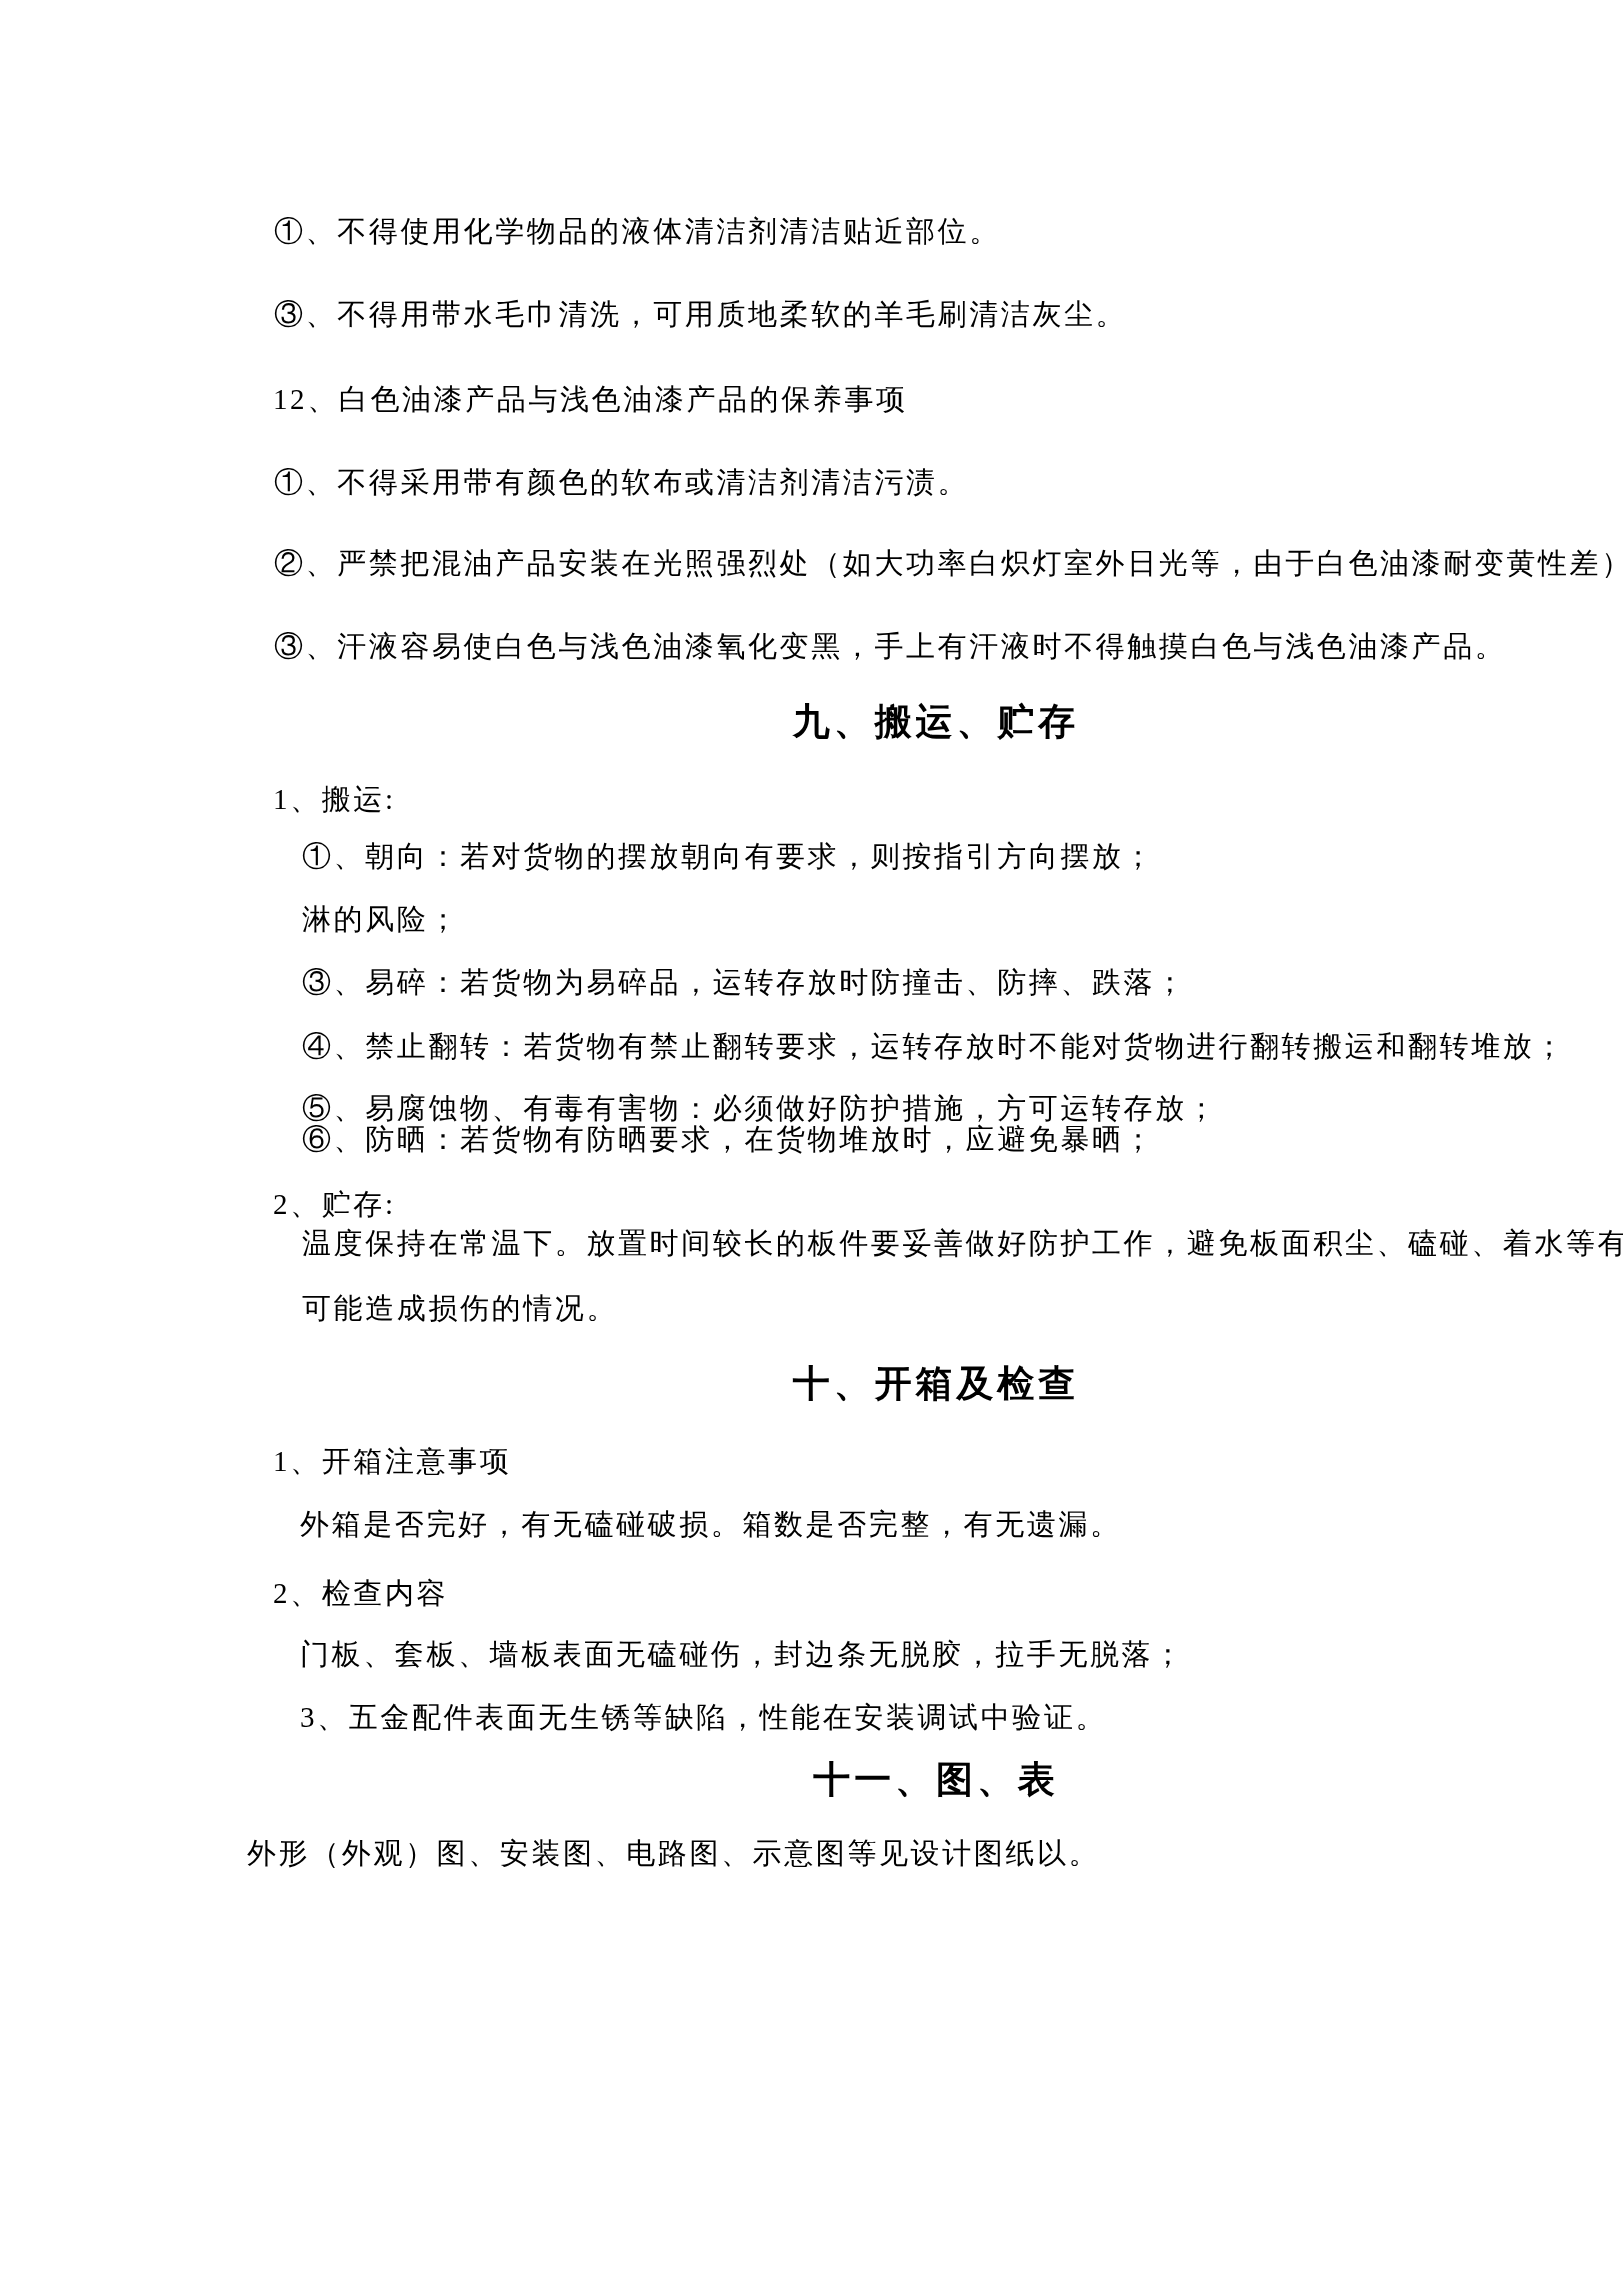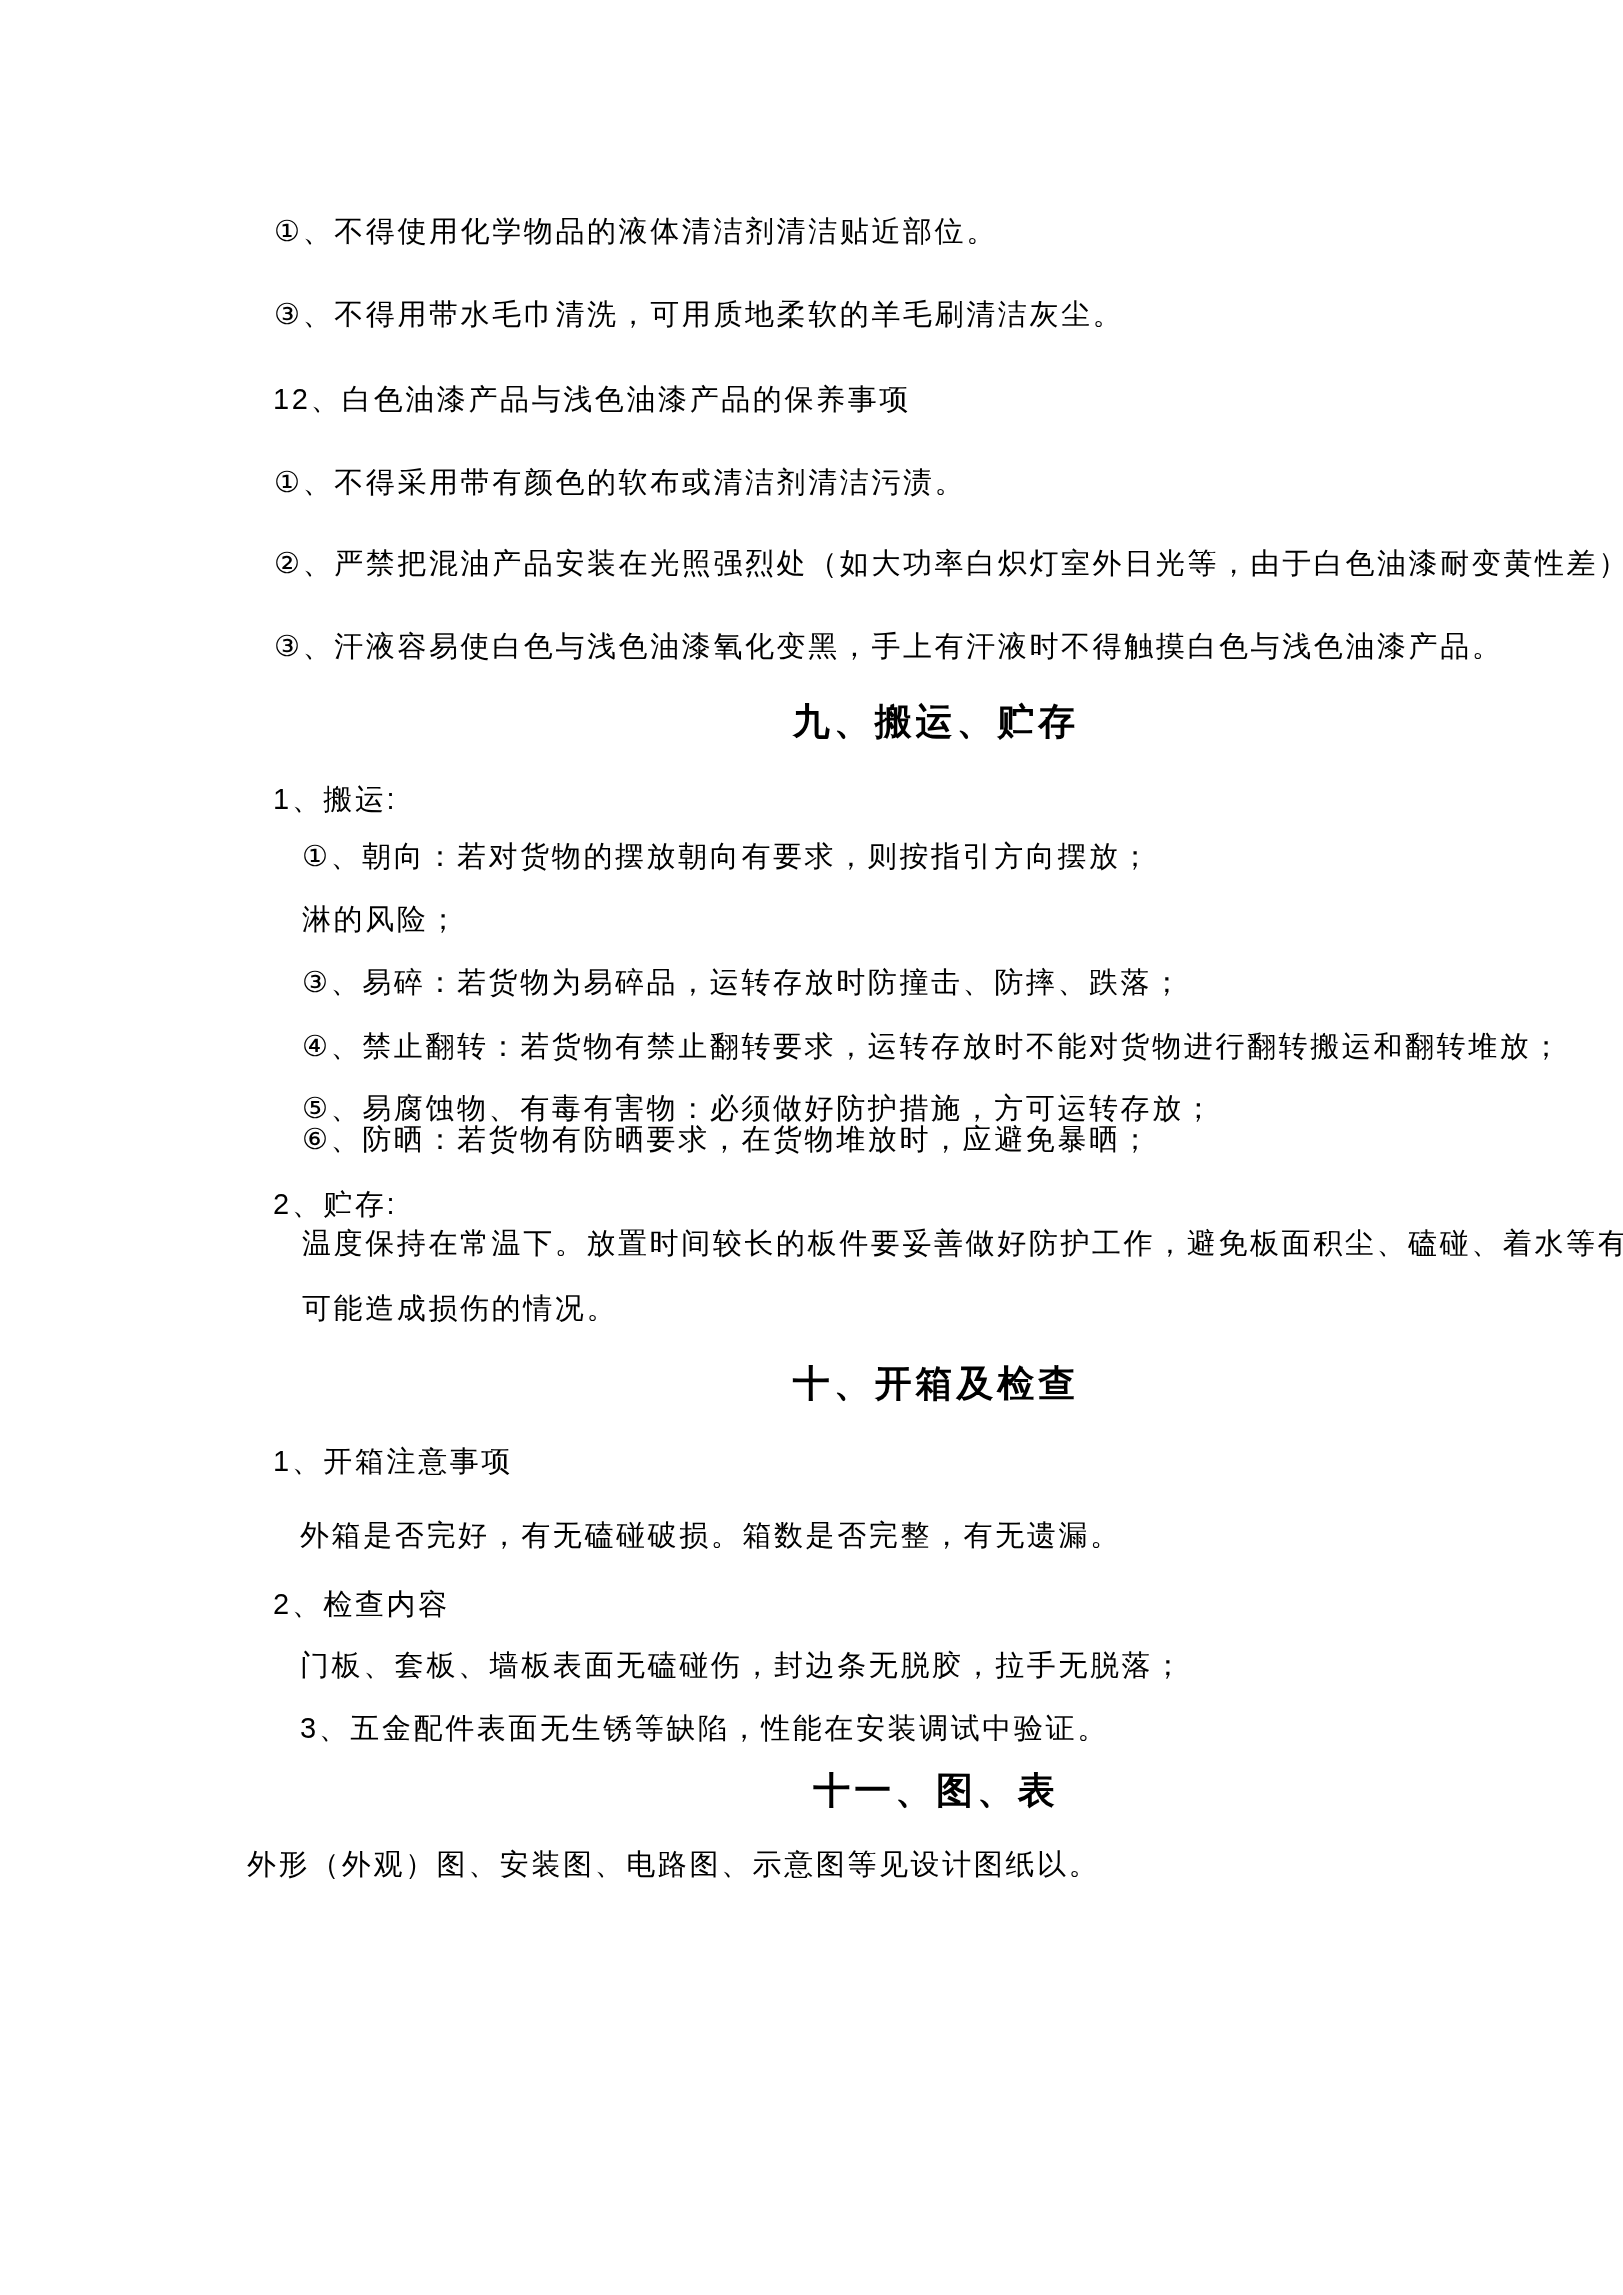--- a/index.html
+++ b/index.html
@@ -11,20 +11,21 @@
     background: #ffffff;
     color: #000000;
     font-family: "Liberation Sans", "DejaVu Sans", sans-serif;
     overflow: hidden;
   }
   .line {
     font-size: 29px;
     line-height: 31px;
     letter-spacing: 2.6px;
     white-space: nowrap;
+    font-family: Liberation Serif, serif;
   }
   .heading {
     font-size: 37px;
     line-height: 42px;
     font-weight: bold;
     letter-spacing: 3.9px;
     white-space: nowrap;
   }
   
   .ind-margin   { margin-left: 247px; }  
@@ -54,21 +55,21 @@
   <p class="line ind-circled2" style="margin-top:32px">③、易碎：若货物为易碎品，运转存放时防撞击、防摔、跌落；</p>
   <p class="line ind-circled2" style="margin-top:33px">④、禁止翻转：若货物有禁止翻转要求，运转存放时不能对货物进行翻转搬运和翻转堆放；</p>
   <p class="line ind-circled2" style="margin-top:31px">⑤、易腐蚀物、有毒有害物：必须做好防护措施，方可运转存放；</p>
   <p class="line ind-circled2" style="">⑥、防晒：若货物有防晒要求，在货物堆放时，应避免暴晒；</p>
   <p class="line ind-numbered" style="margin-top:34px">2、贮存:</p>
   <p class="line ind-circled2" style="margin-top:8px">温度保持在常温下。放置时间较长的板件要妥善做好防护工作，避免板面积尘、磕碰、着水等有</p>
   <p class="line ind-circled2" style="margin-top:34px">可能造成损伤的情况。</p>
 
   <h2 class="heading ind-heading" style="margin-top:39px">十、开箱及检查</h2>
   <p class="line ind-numbered" style="margin-top:41px">1、开箱注意事项</p>
-  <p class="line ind-body" style="margin-top:43px">外箱是否完好，有无磕碰破损。箱数是否完整，有无遗漏。</p>
+  <p class="line ind-body" style="margin-top:32px">外箱是否完好，有无磕碰破损。箱数是否完整，有无遗漏。</p>
   <p class="line ind-numbered" style="margin-top:38px">2、检查内容</p>
   <p class="line ind-body" style="margin-top:30px">门板、套板、墙板表面无磕碰伤，封边条无脱胶，拉手无脱落；</p>
   <p class="line ind-body" style="margin-top:32px">3、五金配件表面无生锈等缺陷，性能在安装调试中验证。</p>
 
   <h2 class="heading ind-heading" style="margin-top:26px">十一、图、表</h2>
   <p class="line ind-margin" style="margin-top:37px">外形（外观）图、安装图、电路图、示意图等见设计图纸以。</p>
 
 </div>
 
 

